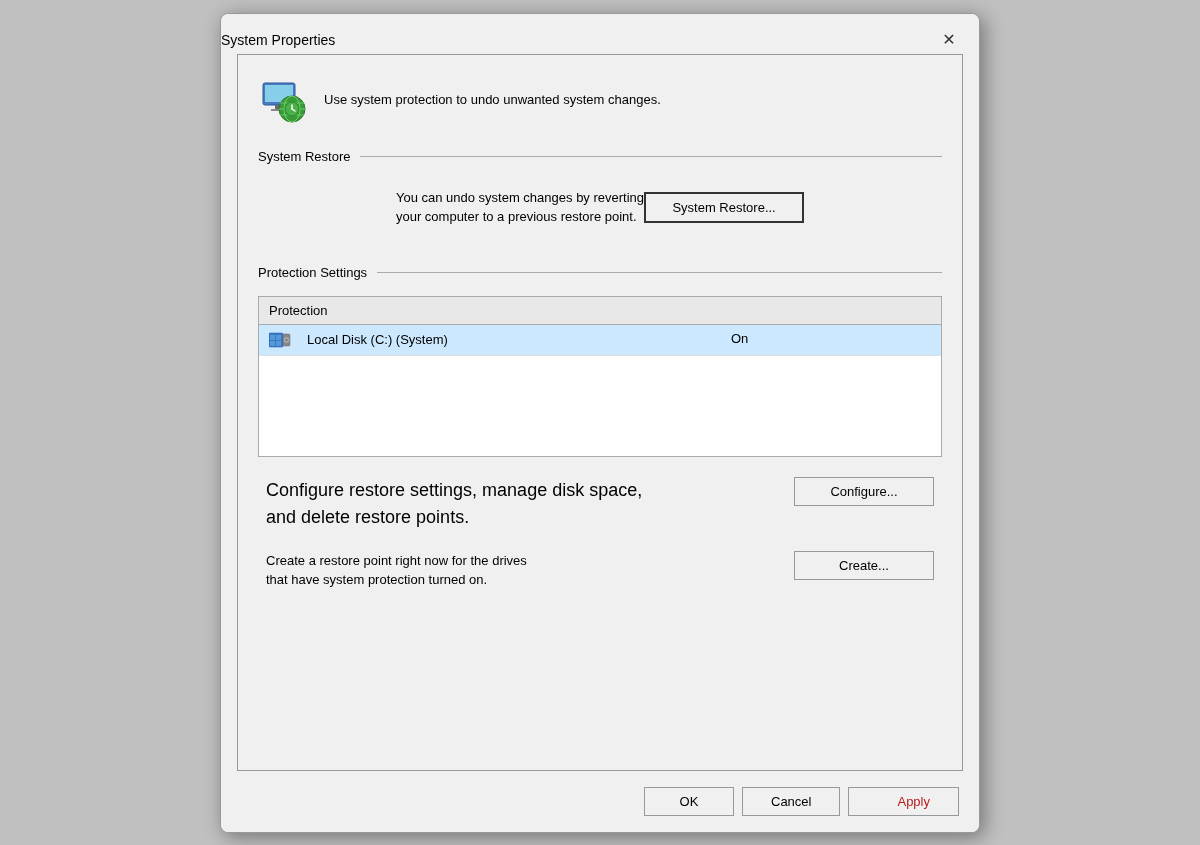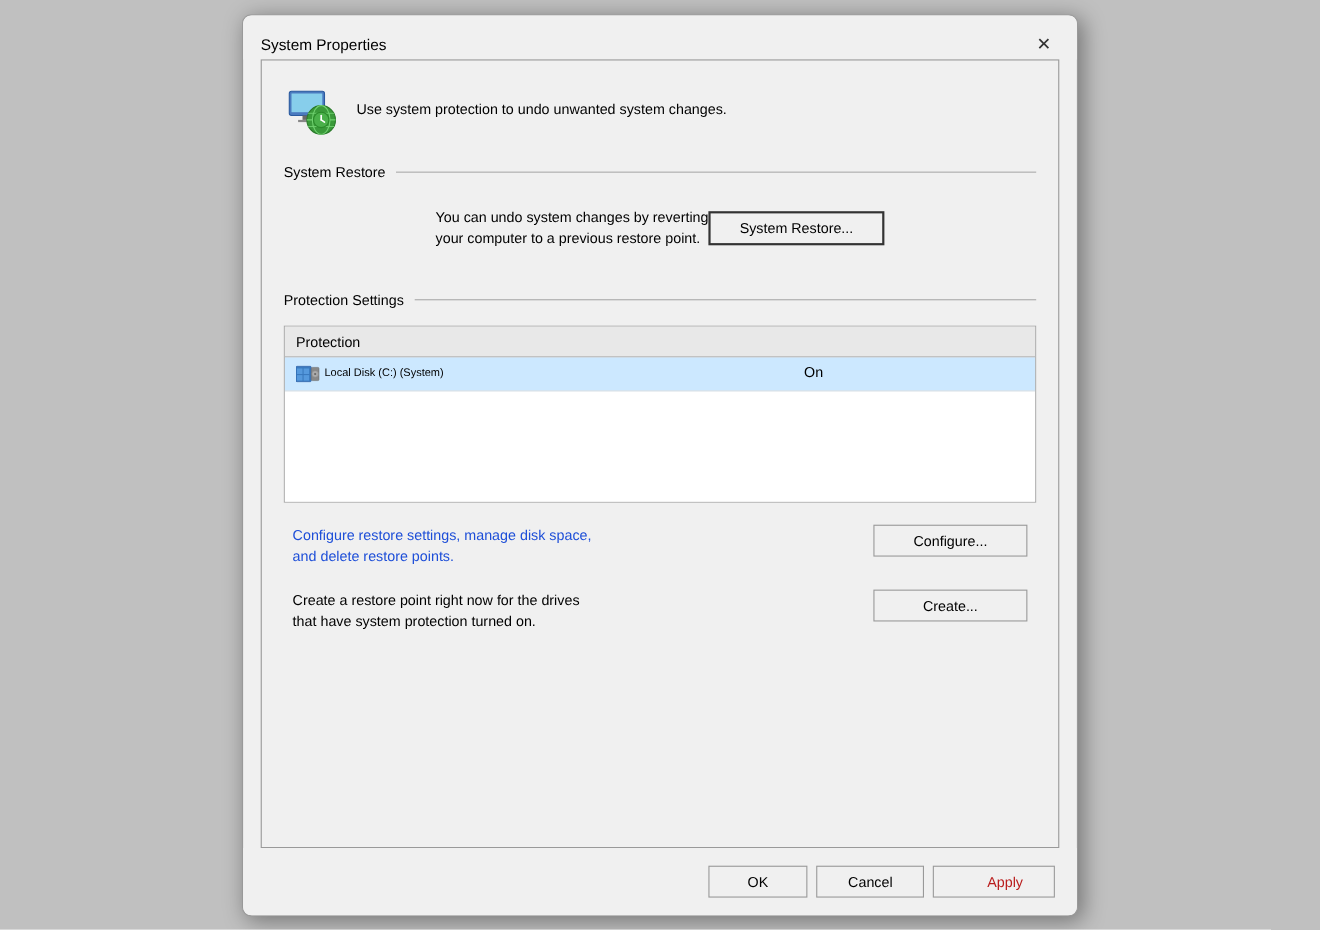--- a/index.html
+++ b/index.html
@@ -26,21 +26,21 @@
       box-shadow: 4px 4px 20px rgba(0,0,0,0.4);
       width: 760px;
       min-height: 820px;
       display: flex;
       flex-direction: column;
     }
 
     .title-bar {
       background: #f0f0f0;
       border-radius: 8px 8px 0 0;
-      padding: 12px 16px 0 16px;
+      padding: 12px 16px 0 0;
       display: flex;
       justify-content: space-between;
       align-items: center;
     }
 
     .title-bar-title {
       font-size: 14px;
       font-weight: 400;
       color: #000;
     }
@@ -192,25 +192,25 @@
 
     .drives-table-row {
       display: flex;
       padding: 6px 10px;
       background: #cce8ff;
       border-bottom: 1px solid #ddd;
     }
 
     .drives-table-row .col-drive {
       flex: 1;
-      font-size: 10px;
-      color: #000;
-      display: flex;
-      align-items: center;
-      gap: 4px;
+      font-size: 13px;
+      color: #000;
+      display: flex;
+      align-items: center;
+      gap: 16px;
     }
 
     .drives-table-row .col-protection {
       width: 200px;
       font-size: 13px;
       color: #000;
     }
 
     .drives-table-empty {
       height: 100px;
@@ -219,22 +219,22 @@
 
     .configure-section {
       display: flex;
       align-items: flex-start;
       justify-content: space-between;
       margin-bottom: 20px;
       padding: 0 8px;
     }
 
     .configure-desc {
-      font-size: 13px;
-      color: #1d4ed8;
+      font-size: 18px;
+      color: #000000;
       line-height: 1.5;
       max-width: 420px;
     }
 
     .btn-action {
       padding: 6px 20px;
       border: 1px solid #999;
       background: #f0f0f0;
       cursor: pointer;
       font-size: 13px;

